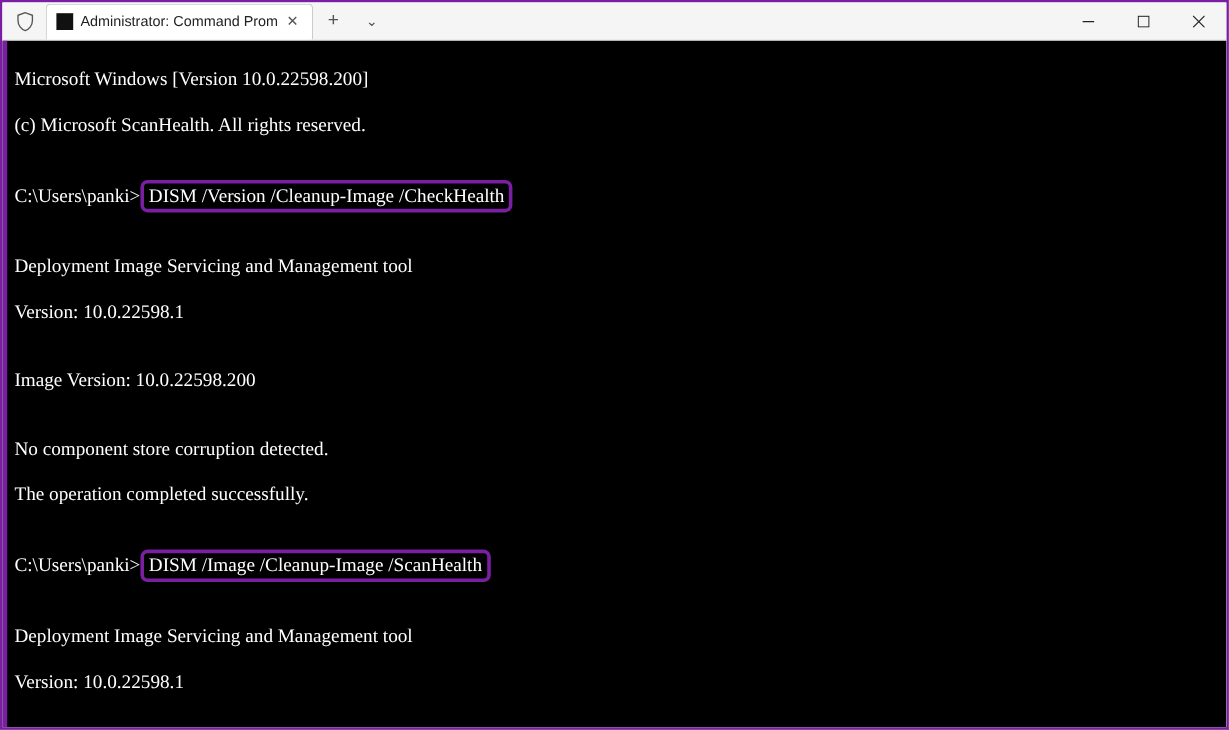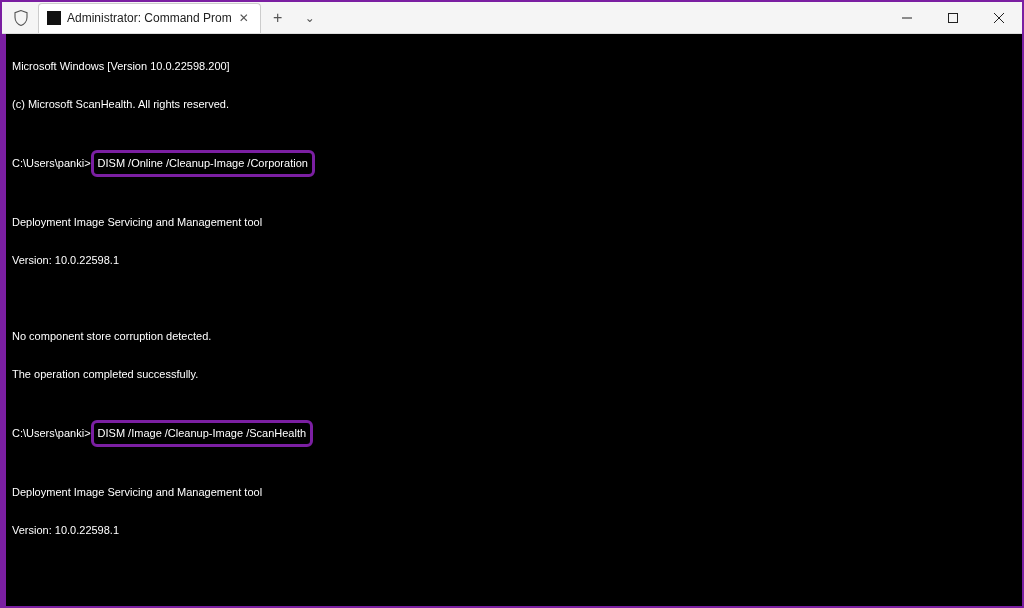--- a/index.html
+++ b/index.html
@@ -116,22 +116,22 @@
       align-items: center;
       justify-content: center;
       color: #222;
       font-size: 12px;
       font-family: "Segoe UI", sans-serif;
     }
     .terminal {
       flex: 1;
       background: #000;
       color: #fff;
-      font-family: Liberation Sans, sans-serif;
-      font-size: 11px;
+      font-family: Liberation Serif, serif;
+      font-size: 16px;
       line-height: 19px;
       padding: 4px 6px;
       white-space: pre;
       overflow: hidden;
       border-left: 4px solid #7b1fa2;
     }
     .line {
       display: block;
     }
     .hl {
@@ -177,25 +177,26 @@
             <line x1="10" y1="0" x2="0" y2="10" stroke="#222" stroke-width="1"></line>
           </svg>
       </div>
     </div>
   </div>
 
   <div class="terminal">
 <span class="line">Microsoft Windows [Version 10.0.22598.200]</span>
 <span class="line">(c) Microsoft ScanHealth. All rights reserved.</span>
 <span class="line"></span>
-<span class="line"><span>C:\Users\panki&gt;</span><span class="hl">DISM /Online /Cleanup-Image /Corporation</span></span>
+<span class="line"><span>C:\Users\panki&gt;</span><span class="hl">DISM /Version /Cleanup-Image /CheckHealth</span></span>
 <span class="line"></span>
 <span class="line">Deployment Image Servicing and Management tool</span>
 <span class="line">Version: 10.0.22598.1</span>
 <span class="line"></span>
+<span class="line">Image Version: 10.0.22598.200</span>
 <span class="line"></span>
 <span class="line">No component store corruption detected.</span>
 <span class="line">The operation completed successfully.</span>
 <span class="line"></span>
 <span class="line"><span>C:\Users\panki&gt;</span><span class="hl">DISM /Image /Cleanup-Image /ScanHealth</span></span>
 <span class="line"></span>
 <span class="line">Deployment Image Servicing and Management tool</span>
 <span class="line">Version: 10.0.22598.1</span>
 <span class="line"></span>
 

